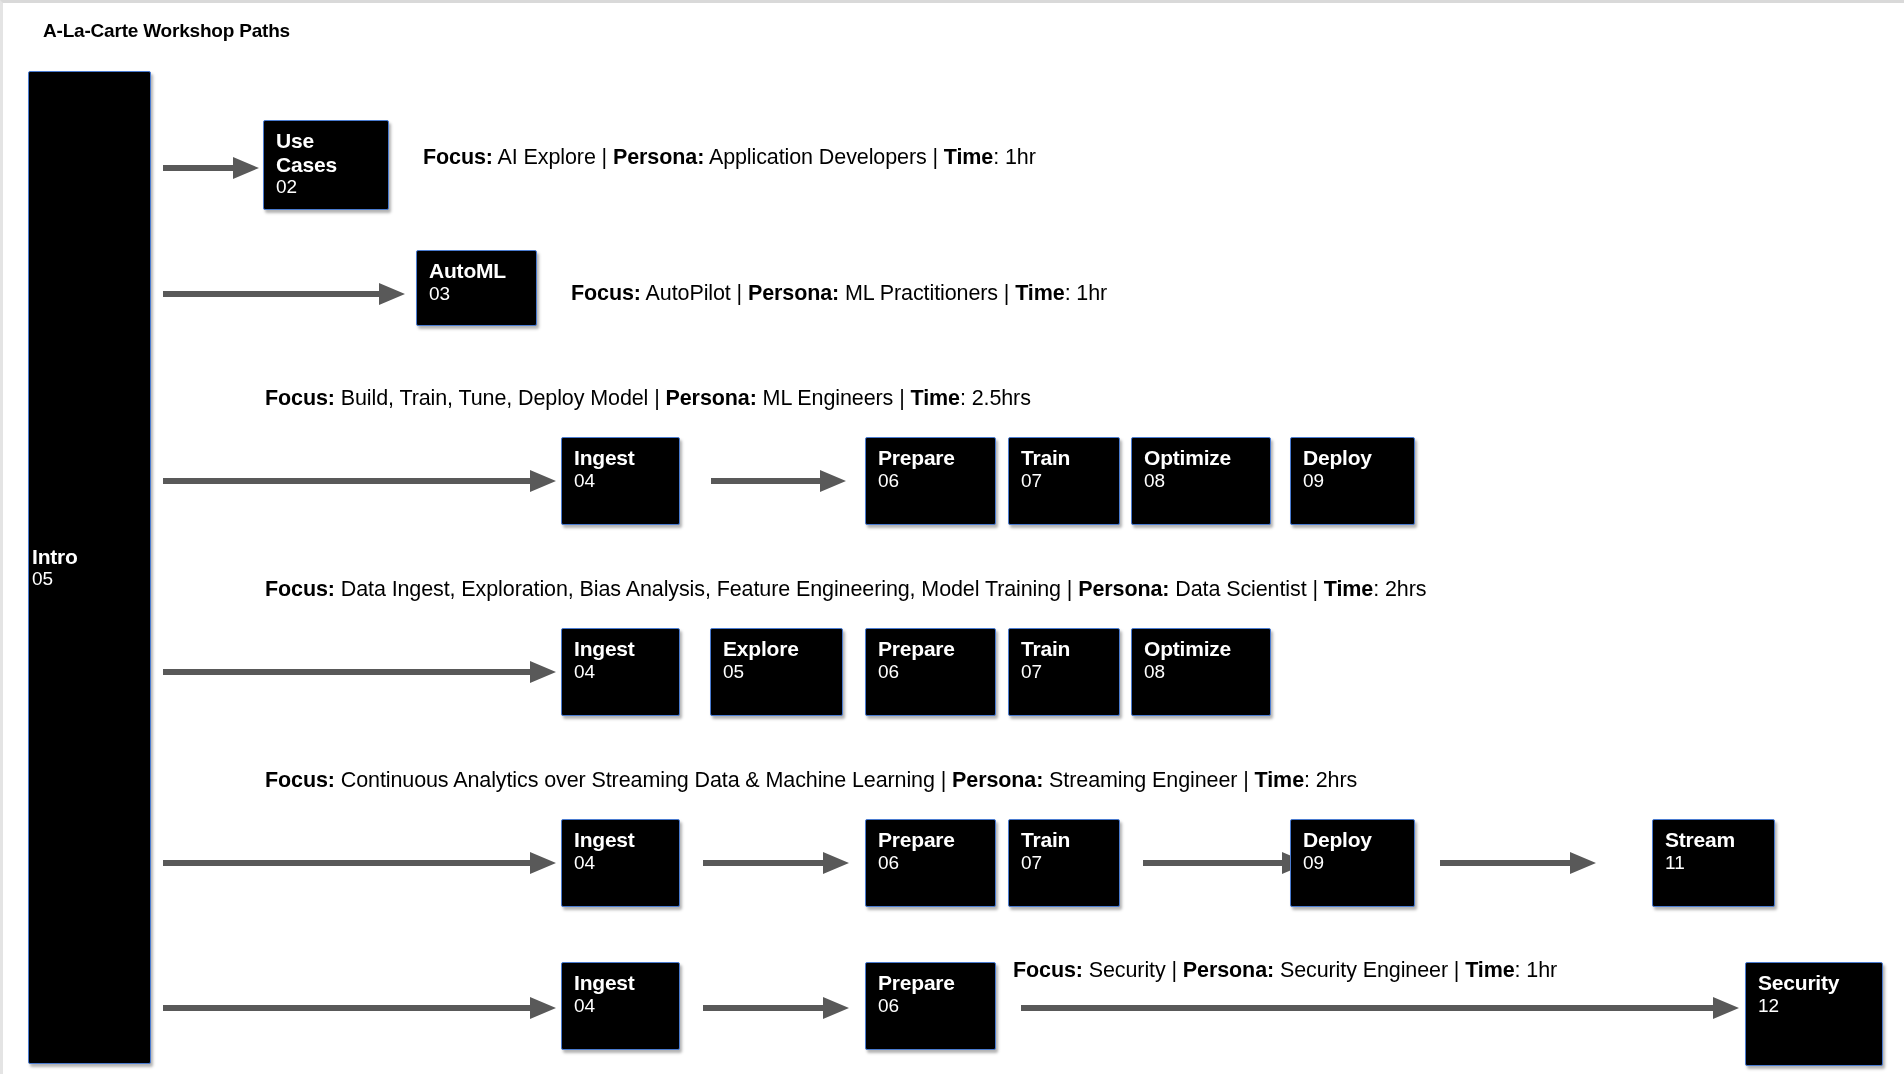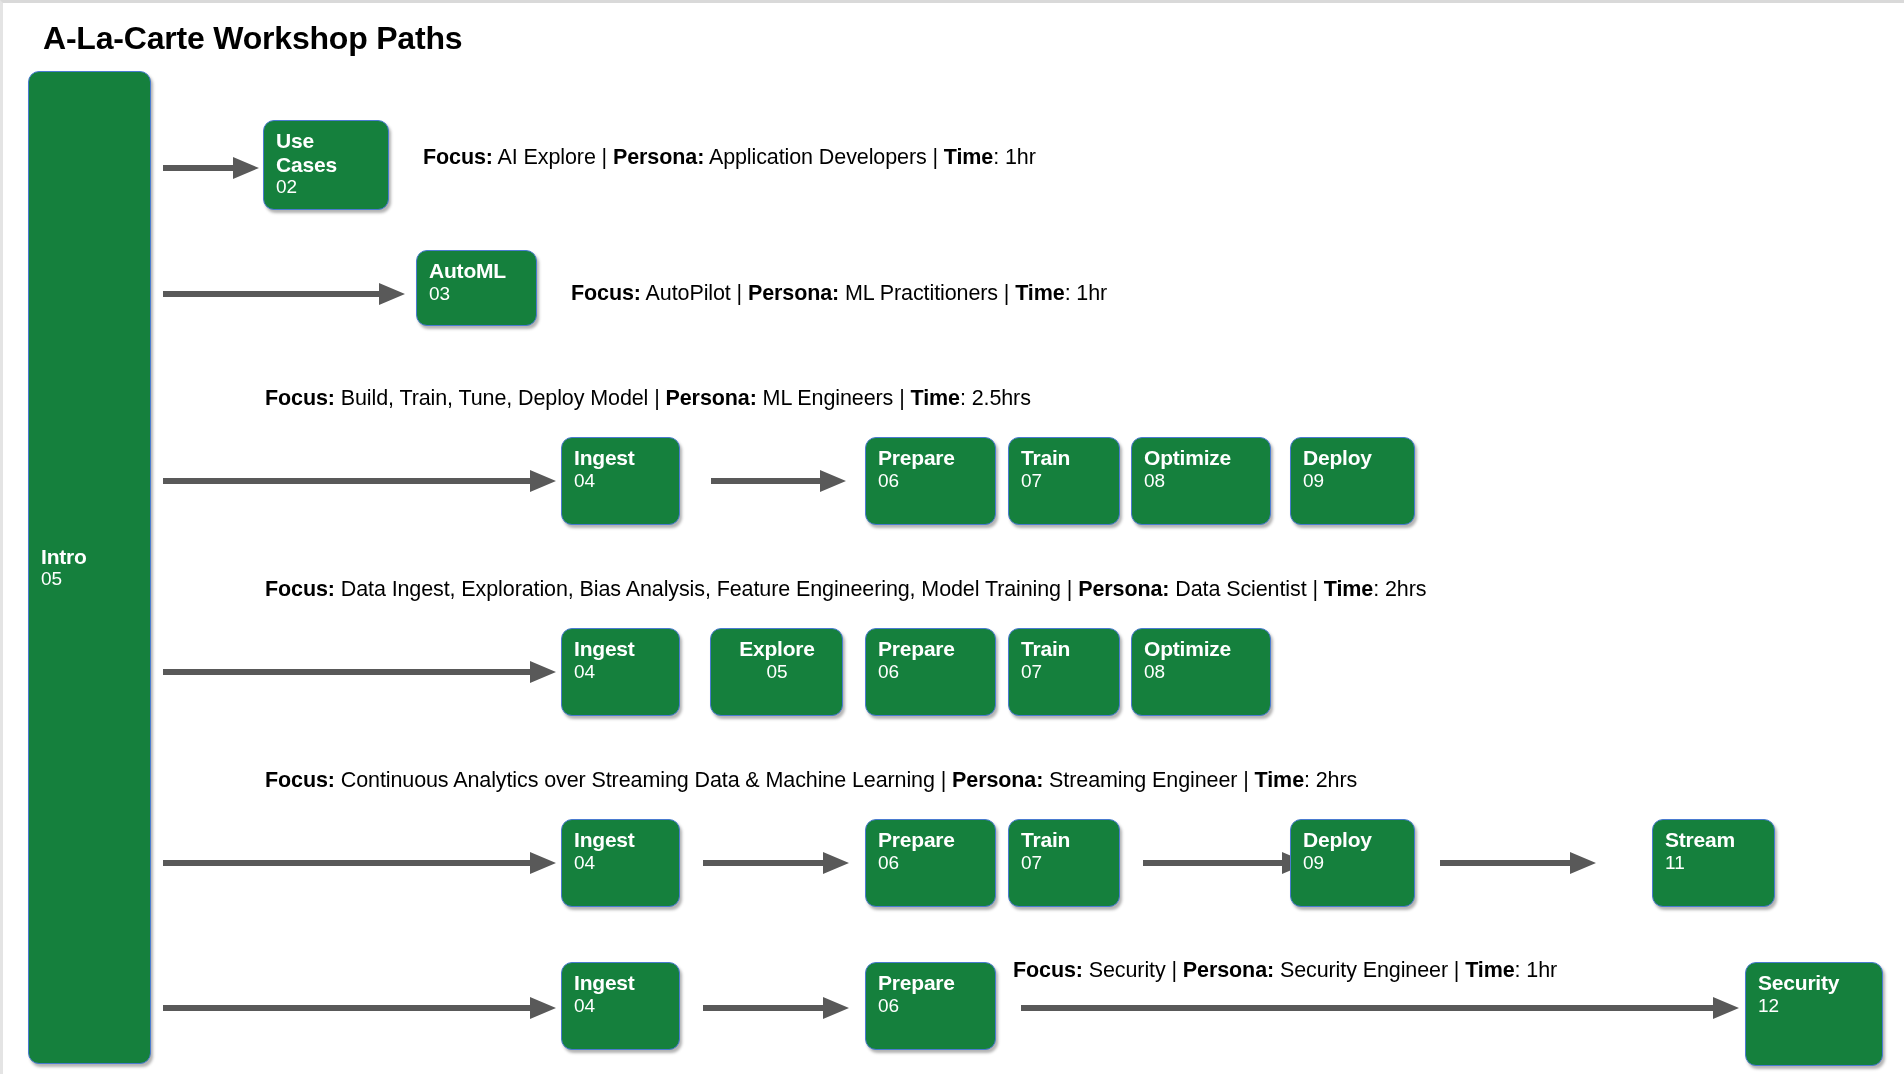--- a/index.html
+++ b/index.html
@@ -18,31 +18,31 @@
     background: #ffffff;
     border-top: 3px solid #d9d9d9;
     border-left: 3px solid #e4e4e4;
     box-sizing: border-box;
     overflow: hidden;
   }
   #page-title {
     position: absolute;
     left: 40px;
     top: 17px;
-    font-size: 32px;
+    font-size: 19px;
     font-weight: bold;
     color: #000000;
     letter-spacing: -0.2px;
     white-space: nowrap;
   }
   .node {
     position: absolute;
-    background: #15803d;
+    background: #000000;
     border: 1px solid #4a7bd0;
-    border-radius: 11px;
+    border-radius: 2px;
     box-shadow: 2px 3px 3px rgba(0,0,0,0.30);
     box-sizing: border-box;
     color: #ffffff;
     padding: 8px 11px 0 12px;
     overflow: hidden;
   }
   .node .n-label {
     display: block;
     font-size: 21px;
     font-weight: bold;
@@ -51,21 +51,21 @@
   }
   .node .n-num {
     display: block;
     font-size: 19px;
     font-weight: normal;
     line-height: 1.15;
     letter-spacing: 0px;
   }
   
   .node.tall {
-    padding: 0 12px;
+    padding: 0 3px;
     display: flex;
     flex-direction: column;
     justify-content: center;
   }
   .arrow {
     position: absolute;
     height: 26px;
   }
   .arrow svg { display: block; overflow: visible; }
   .caption {
@@ -170,21 +170,21 @@
     <svg width="395" height="26" viewBox="0 0 395 26">
       <path d="M0,10 L367,10 L367,2 L393,13 L367,24 L367,16 L0,16 Z" fill="#595959"></path>
     </svg>
   </div>
 
   <div class="node" style="left:558px; top:625px; width:119px; height:88px;">
     <span class="n-label">Ingest</span>
     <span class="n-num">04</span>
   </div>
 
-  <div class="node" style="left:707px; top:625px; width:133px; height:88px;text-align:center;">
+  <div class="node" style="left:707px; top:625px; width:133px; height:88px;">
     <span class="n-label">Explore</span>
     <span class="n-num">05</span>
   </div>
 
   <div class="node" style="left:862px; top:625px; width:131px; height:88px;">
     <span class="n-label">Prepare</span>
     <span class="n-num">06</span>
   </div>
 
   <div class="node" style="left:1005px; top:625px; width:112px; height:88px;">

